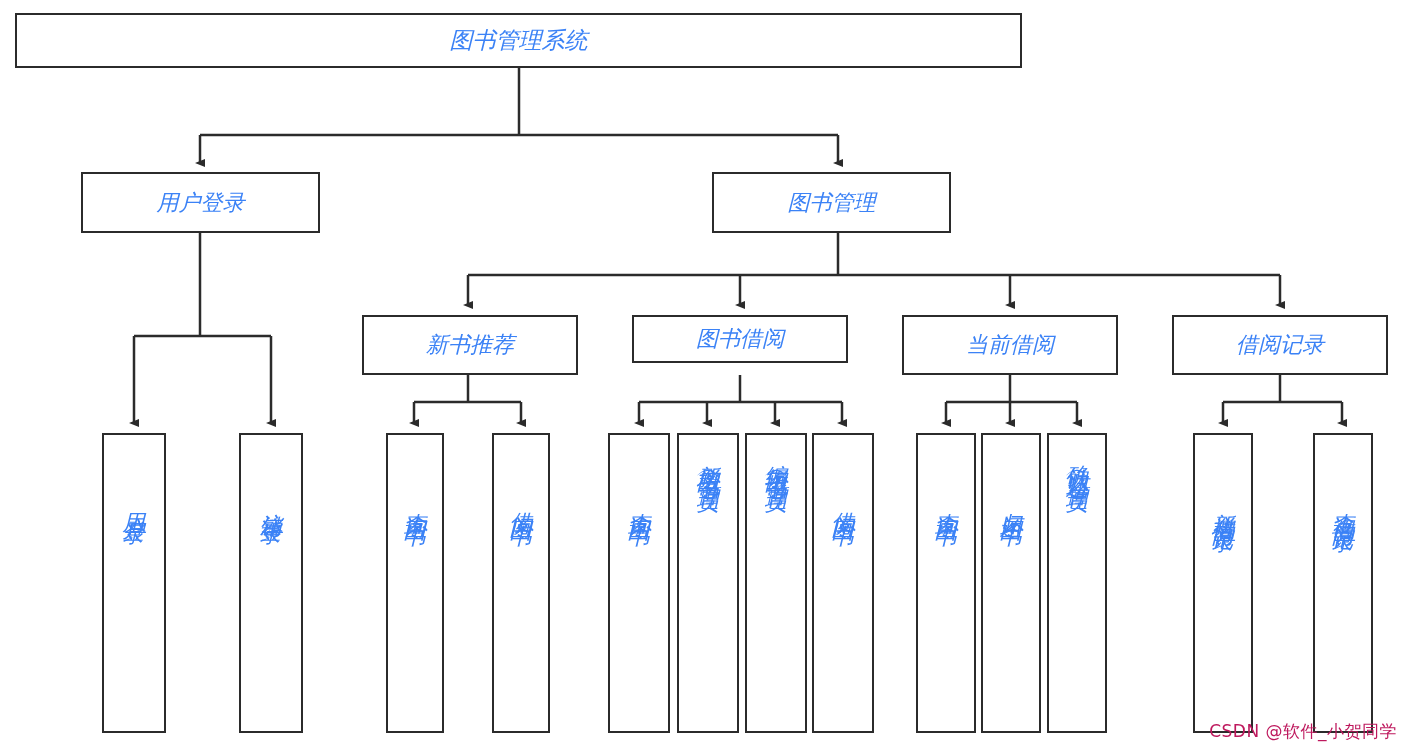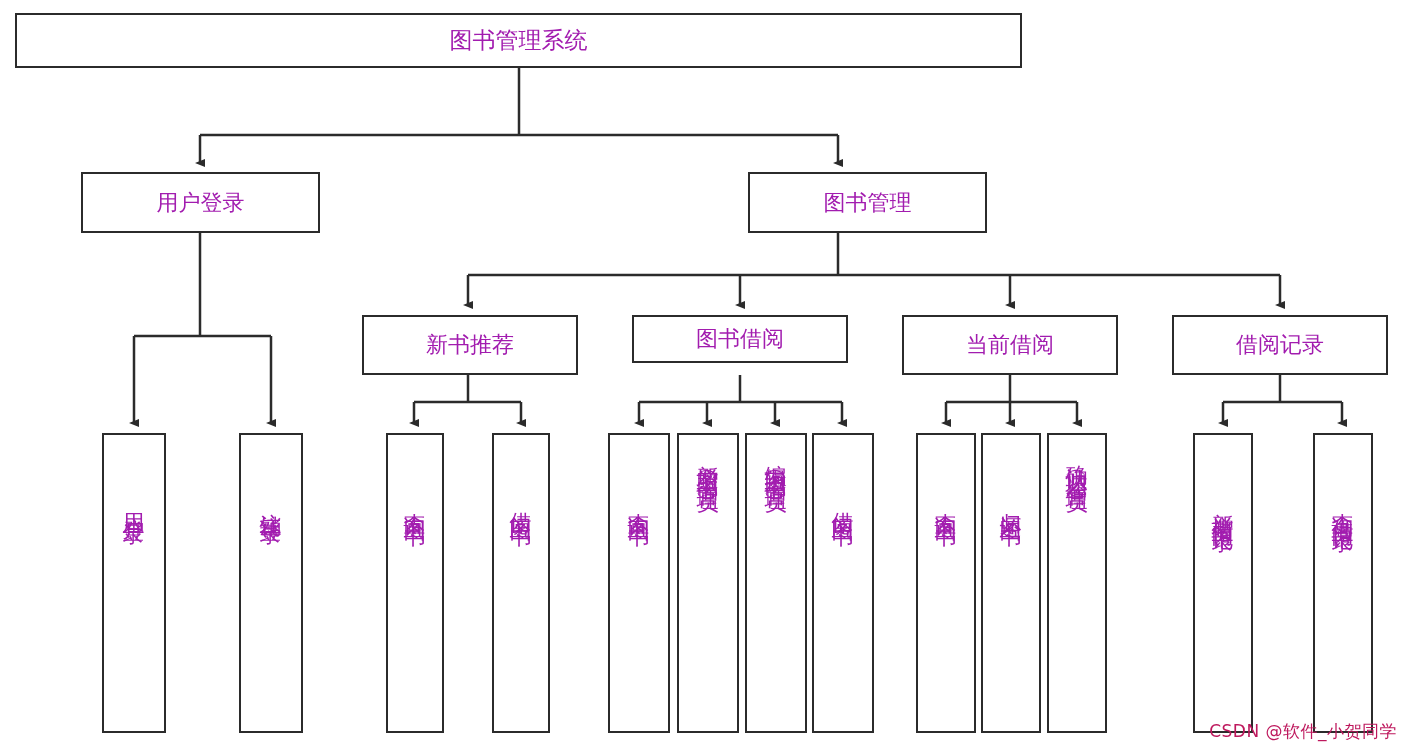--- a/index.html
+++ b/index.html
@@ -25,21 +25,22 @@
     height: 747px;
   }
   .node {
     position: absolute;
     box-sizing: border-box;
     border: 2.5px solid #2b2b2b;
     background: #ffffff;
     display: flex;
     align-items: center;
     justify-content: center;
-    color: #a21caf;
+    color: #3b82f6;
+    font-style: italic;
   }
   .node.root {
     font-size: 23px;
   }
   .node.level2 {
     font-size: 22px;
   }
   .node.level3 {
     font-size: 22px;
   }
@@ -127,21 +128,21 @@
     </g>
   </svg>
 
   <div class="node root" style="left:15px; top:13px; width:1007px; height:55px;">
     <span>图书管理系统</span>
   </div>
 
   <div class="node level2" style="left:81px; top:172px; width:239px; height:61px;">
     <span>用户登录</span>
   </div>
-  <div class="node level2" style="left:712px; top:172px; width:239px; height:61px;margin-left:36px;">
+  <div class="node level2" style="left:712px; top:172px; width:239px; height:61px;">
     <span>图书管理</span>
   </div>
 
   <div class="node level3" style="left:362px; top:315px; width:216px; height:60px;">
     <span>新书推荐</span>
   </div>
   <div class="node level3" style="left:632px; top:315px; width:216px; height:48px;">
     <span>图书借阅</span>
   </div>
   <div class="node level3" style="left:902px; top:315px; width:216px; height:60px;align-items:center;">

